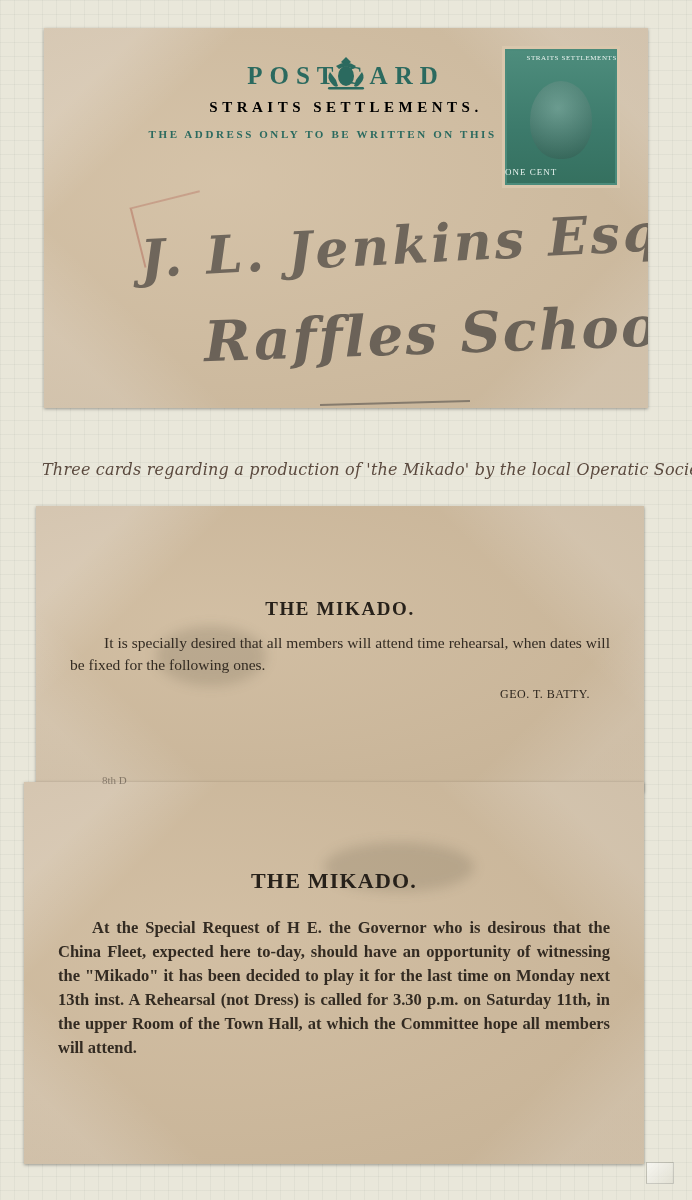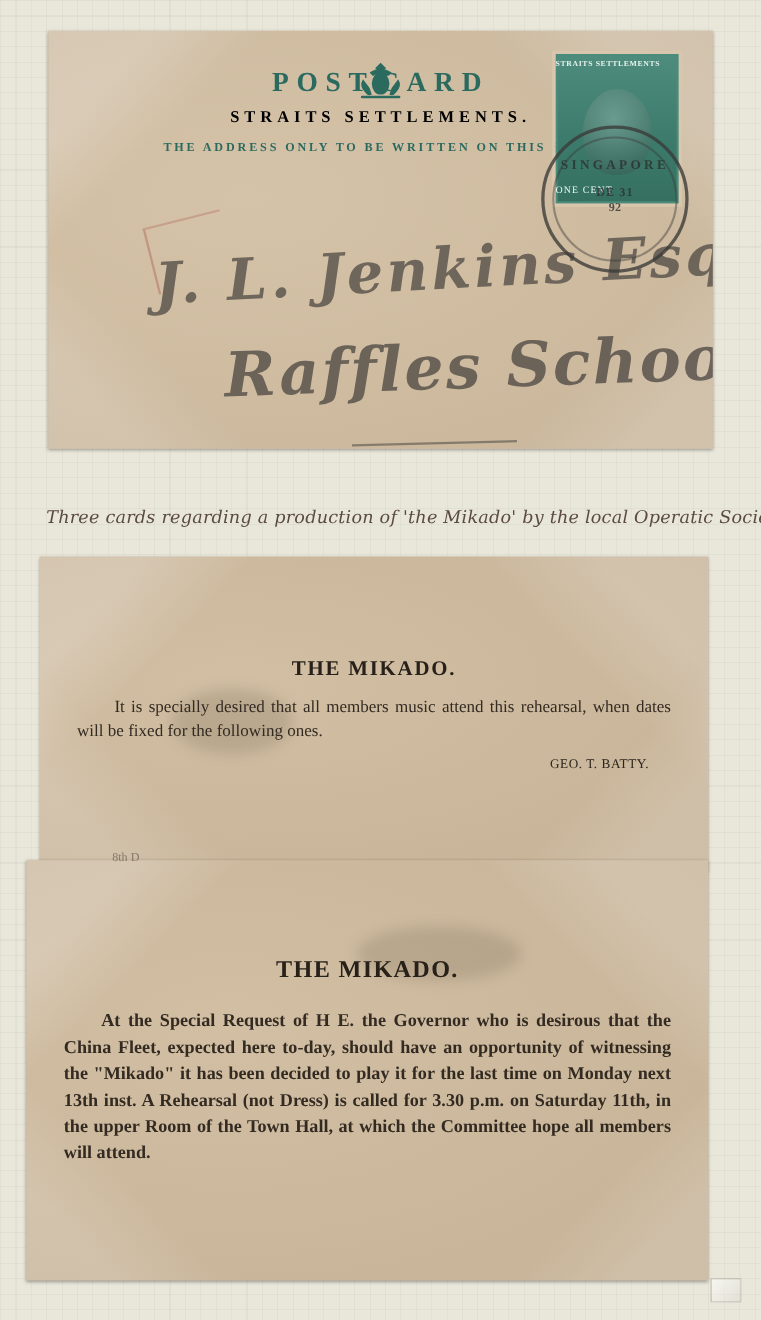--- a/index.html
+++ b/index.html
@@ -119,25 +119,25 @@
     width: 112px;
     height: 136px;
     background: linear-gradient(180deg,#4e8d7d,#3c7a6b 60%,#35705f);
     border: 3px solid #d9c7ad;
     box-shadow: inset 0 0 0 2px #4b8b7b;
     z-index: 5;
   }
   .stamp .st-top {
     position: absolute;
     top: 5px; left: 0; right: 0;
-    text-align: left;
+    text-align: right;
     font-size: 7px;
     letter-spacing: 0.6px;
     color: #e8f3ef;
-    font-weight: 700;
+    font-weight: 400;
   }
   .stamp .st-bot {
     position: absolute;
     bottom: 8px; left: 0; right: 0;
     text-align: left;
     font-size: 9px;
     letter-spacing: 1px;
     color: #e8f3ef;
     font-weight: 400;
   }
@@ -382,41 +382,35 @@
         <div class="pc-sub">STRAITS SETTLEMENTS.</div>
         <div class="pc-sub2">THE ADDRESS ONLY TO BE WRITTEN ON THIS SIDE.</div>
       </div>
 
       <div class="stamp">
         <div class="st-top">STRAITS SETTLEMENTS</div>
         <div class="queen"></div>
         <div class="st-bot">ONE CENT</div>
       </div>
 
-      <div class="postmark">
-        <div class="pm-ring"></div>
-        <div class="pm-city">SINGAPORE</div>
-        <div class="pm-date">DE 31</div>
-        <div class="pm-year">92</div>
-      </div>
 
       <div class="red-mark"></div>
       <div class="addr-line1">J. L. Jenkins Esq.</div>
       <div class="addr-line2">Raffles School</div>
       <div class="addr-underline"></div>
     </div>
   </div>
 
   <div class="caption" id="caption-desc">Three cards regarding a production of 'the Mikado' by the local Operatic Society .</div>
 
   <div class="card" id="mikado1">
     <div class="mk-smudge" id="sm1"></div>
     <div class="mk-inner">
       <div class="mk-title">THE MIKADO.</div>
-      <p class="mk-p">It is specially desired that all members music attend this rehearsal, when dates will be fixed for the following ones.</p>
+      <p class="mk-p">It is specially desired that all members will attend time rehearsal, when dates will be fixed for the following ones.</p>
       <div class="mk-sign">GEO. T. BATTY.</div>
     </div>
     <div class="mk-ghost">8th D</div>
   </div>
 
   <div class="card" id="mikado2">
     <div class="mk-smudge" id="sm2"></div>
     <div class="mk-inner">
       <div class="mk-title">THE MIKADO.</div>
       <p class="mk-p">At the Special Request of H E. the Governor who is desirous that the China Fleet, expected here to-day, should have an opportunity of witnessing the "Mikado" it has been decided to play it for the last time on Monday next 13th inst. A Rehearsal (not Dress) is called for 3.30 p.m. on Saturday 11th, in the upper Room of the Town Hall, at which the Committee hope all members will attend.</p>

